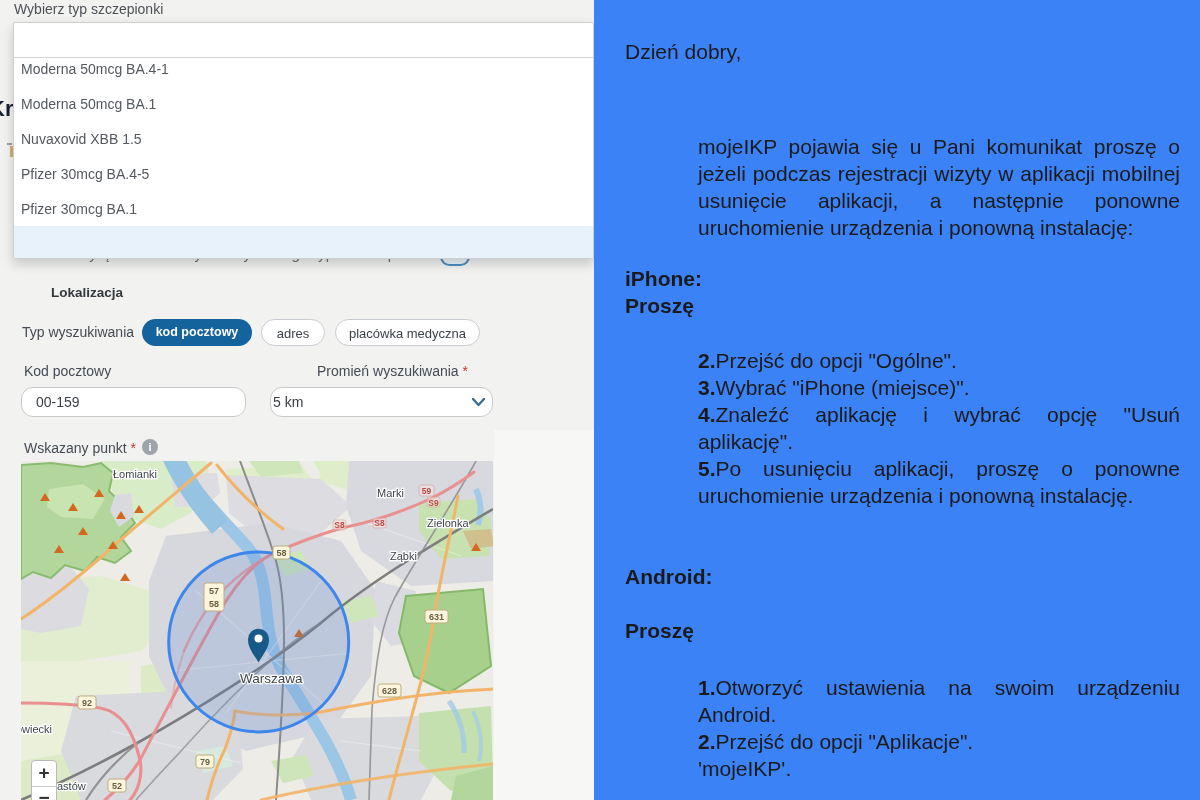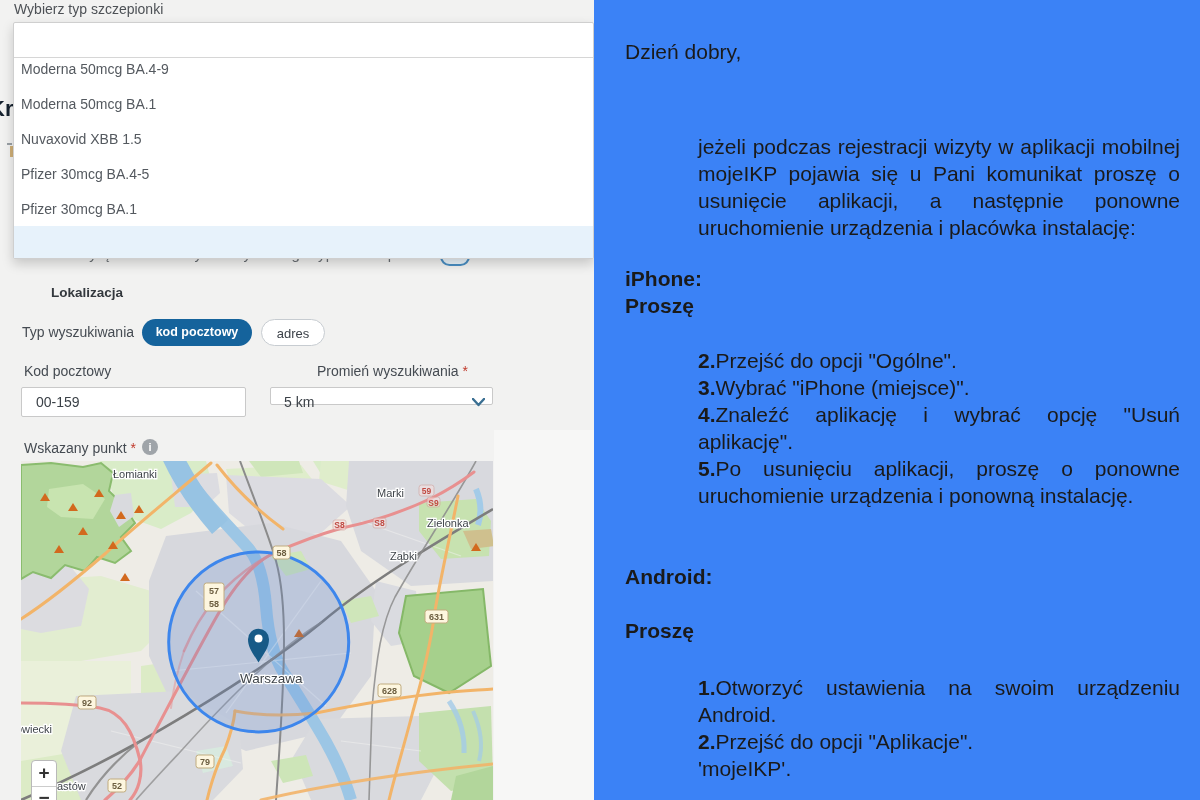--- a/index.html
+++ b/index.html
@@ -7,21 +7,21 @@
        font-family:"Liberation Sans",sans-serif;}
   #left{position:absolute;left:0;top:0;width:594px;height:800px;background:#f2f2f1;overflow:hidden;}
   #right{position:absolute;left:594px;top:0;width:606px;height:800px;background:#3b82f6;overflow:hidden;}
   .abs{position:absolute;}
   
   .lbl{font-size:14px;color:#454b52;}
   .red{color:#c0392b;}
   .pill{position:absolute;height:27px;border-radius:14px;font-size:13px;line-height:27px;text-align:center;}
   .pill.sel{background:#15639c;color:#fff;font-weight:bold;font-size:12.5px;}
   .pill.out{background:#fff;border:1px solid #c7ccd1;color:#3c4249;box-sizing:border-box;}
-  .inp{position:absolute;background:#fff;border:1px solid #c9c9c9;border-radius:2px;box-sizing:border-box;
+  .inp{position:absolute;background:#fff;border:1px solid #c9c9c9;border-radius:12px;box-sizing:border-box;
        font-size:14px;color:#3b4147;}
   
   #ddlabel{position:absolute;left:14px;top:1px;font-size:14px;color:#4d5156;}
   #ddpanel{position:absolute;left:13px;top:22px;width:581px;height:237px;background:#fff;
            border:1px solid #cfcfcf;border-radius:2px;box-sizing:border-box;
            box-shadow:0 5px 12px rgba(0,0,0,0.18);}
   .opt{position:absolute;left:7px;font-size:14px;color:#54595f;}
   
   .doc{position:absolute;color:#1a1a1a;font-size:21px;line-height:27px;}
   .jl{text-align:justify;text-align-last:justify;}
@@ -40,26 +40,27 @@
   <div class="abs" style="left:0;top:259px;width:594px;height:8px;overflow:hidden;">
     <div style="position:absolute;left:30px;top:-14px;font-size:15px;letter-spacing:0.35px;color:#6b7075;white-space:nowrap;">Pokaż wyłącznie terminy dla wybranego typu szczepionki</div>
   </div>
 
   <div class="abs" style="left:440px;top:247px;width:30px;height:19px;border:2px solid #4a8fc4;border-radius:10px;background:#eaf4fb;box-sizing:border-box;"></div>
 
   <div class="abs" style="left:10px;top:285px;font-size:13.5px;font-weight:bold;color:#33383d;padding-left:41px;">Lokalizacja</div>
   <div class="abs lbl" style="left:22px;top:324px;">Typ wyszukiwania</div>
   <div class="pill sel" style="left:142px;top:319px;width:110px;">kod pocztowy</div>
   <div class="pill out" style="left:261px;top:319px;width:64px;">adres</div>
+  <div class="pill out" style="left:335px;top:319px;width:145px;">placówka medyczna</div>
 
   <div class="abs lbl" style="left:24px;top:363px;">Kod pocztowy</div>
   <div class="inp" style="left:21px;top:387px;width:225px;height:30px;line-height:28px;padding-left:14px;">00-159</div>
 
   <div class="abs lbl" style="left:270px;top:363px;margin-left:47px;">Promień wyszukiwania <span class="red">*</span></div>
-  <div class="inp" style="left:270px;top:387px;width:223px;height:18px;line-height:28px;padding-left:13px;">5 km</div>
+  <div class="inp" style="left:270px;top:387px;width:223px;height:30px;line-height:28px;padding-left:2px;">5 km</div>
   <svg class="abs" style="left:472px;top:398px;" width="13" height="9" viewBox="0 0 13 9">
     <polyline points="1,1 6.5,7 12,1" fill="none" stroke="#3a6f92" stroke-width="2.4" stroke-linecap="round" stroke-linejoin="round"></polyline>
   </svg>
 
   <div class="abs lbl" style="left:24px;top:440px;">Wskazany punkt <span class="red">*</span></div>
   <div class="abs" style="left:142px;top:439px;width:16px;height:16px;border-radius:50%;background:#9fa4a9;color:#fff;font-size:11px;font-weight:bold;text-align:center;line-height:16px;">i</div>
 
   <div class="abs" style="left:21px;top:461px;width:472px;height:339px;overflow:hidden;">
     <svg width="472" height="339" viewBox="0 0 472 339">
       <rect width="472" height="339" fill="#eeece6"></rect>
@@ -207,37 +208,37 @@
   <div class="abs" style="left:31px;top:760px;width:26px;height:52px;background:#fff;border:1px solid #b9b9b9;border-radius:4px;box-sizing:border-box;">
     <div style="height:25px;text-align:center;font-size:19px;font-weight:bold;color:#333;line-height:24px;border-bottom:1px solid #ccc;">+</div>
     <div style="height:25px;text-align:center;font-size:19px;font-weight:bold;color:#333;line-height:22px;">−</div>
   </div>
 
   <div class="abs" style="left:494px;top:430px;width:100px;height:370px;background:#f7f7f6;"></div>
 
   <div id="ddlabel">Wybierz typ szczepionki</div>
   <div id="ddpanel">
     <div style="position:absolute;left:0;top:0;width:100%;height:34px;border-bottom:1px solid #d6d6d6;"></div>
-    <div class="opt" style="top:38px;">Moderna 50mcg BA.4-9</div>
+    <div class="opt" style="top:38px;">Moderna 50mcg BA.4-1</div>
     <div class="opt" style="top:73px;">Moderna 50mcg BA.1</div>
     <div class="opt" style="top:108px;">Nuvaxovid XBB 1.5</div>
     <div class="opt" style="top:143px;">Pfizer 30mcg BA.4-5</div>
     <div class="opt" style="top:178px;">Pfizer 30mcg BA.1</div>
     <div style="position:absolute;left:0;top:203px;width:100%;height:32px;background:#e7f2fb;"></div>
   </div>
 </div>
 
 <div id="right">
   <div class="doc" style="left:31px;top:38px;">Dzień dobry,</div>
 
   <div class="doc" style="left:104px;top:133px;width:482px;">
+    <div class="jl">mojeIKP pojawia się u Pani komunikat proszę o</div>
     <div class="jl">jeżeli podczas rejestracji wizyty w aplikacji mobilnej</div>
-    <div class="jl">mojeIKP pojawia się u Pani komunikat proszę o</div>
     <div class="jl">usunięcie aplikacji, a następnie ponowne</div>
-    <div>uruchomienie urządzenia i placówka instalację:</div>
+    <div>uruchomienie urządzenia i ponowną instalację:</div>
   </div>
 
   <div class="doc" style="left:31px;top:265px;font-weight:bold;">iPhone:<br>Proszę</div>
 
   <div class="doc" style="left:104px;top:347px;width:482px;">
     <div><b>2.</b>Przejść do opcji "Ogólne".</div>
     <div><b>3.</b>Wybrać "iPhone (miejsce)".</div>
     <div class="jl"><b>4.</b>Znaleźć aplikację i wybrać opcję "Usuń</div>
     <div>aplikację".</div>
     <div class="jl"><b>5.</b>Po usunięciu aplikacji, proszę o ponowne</div>

